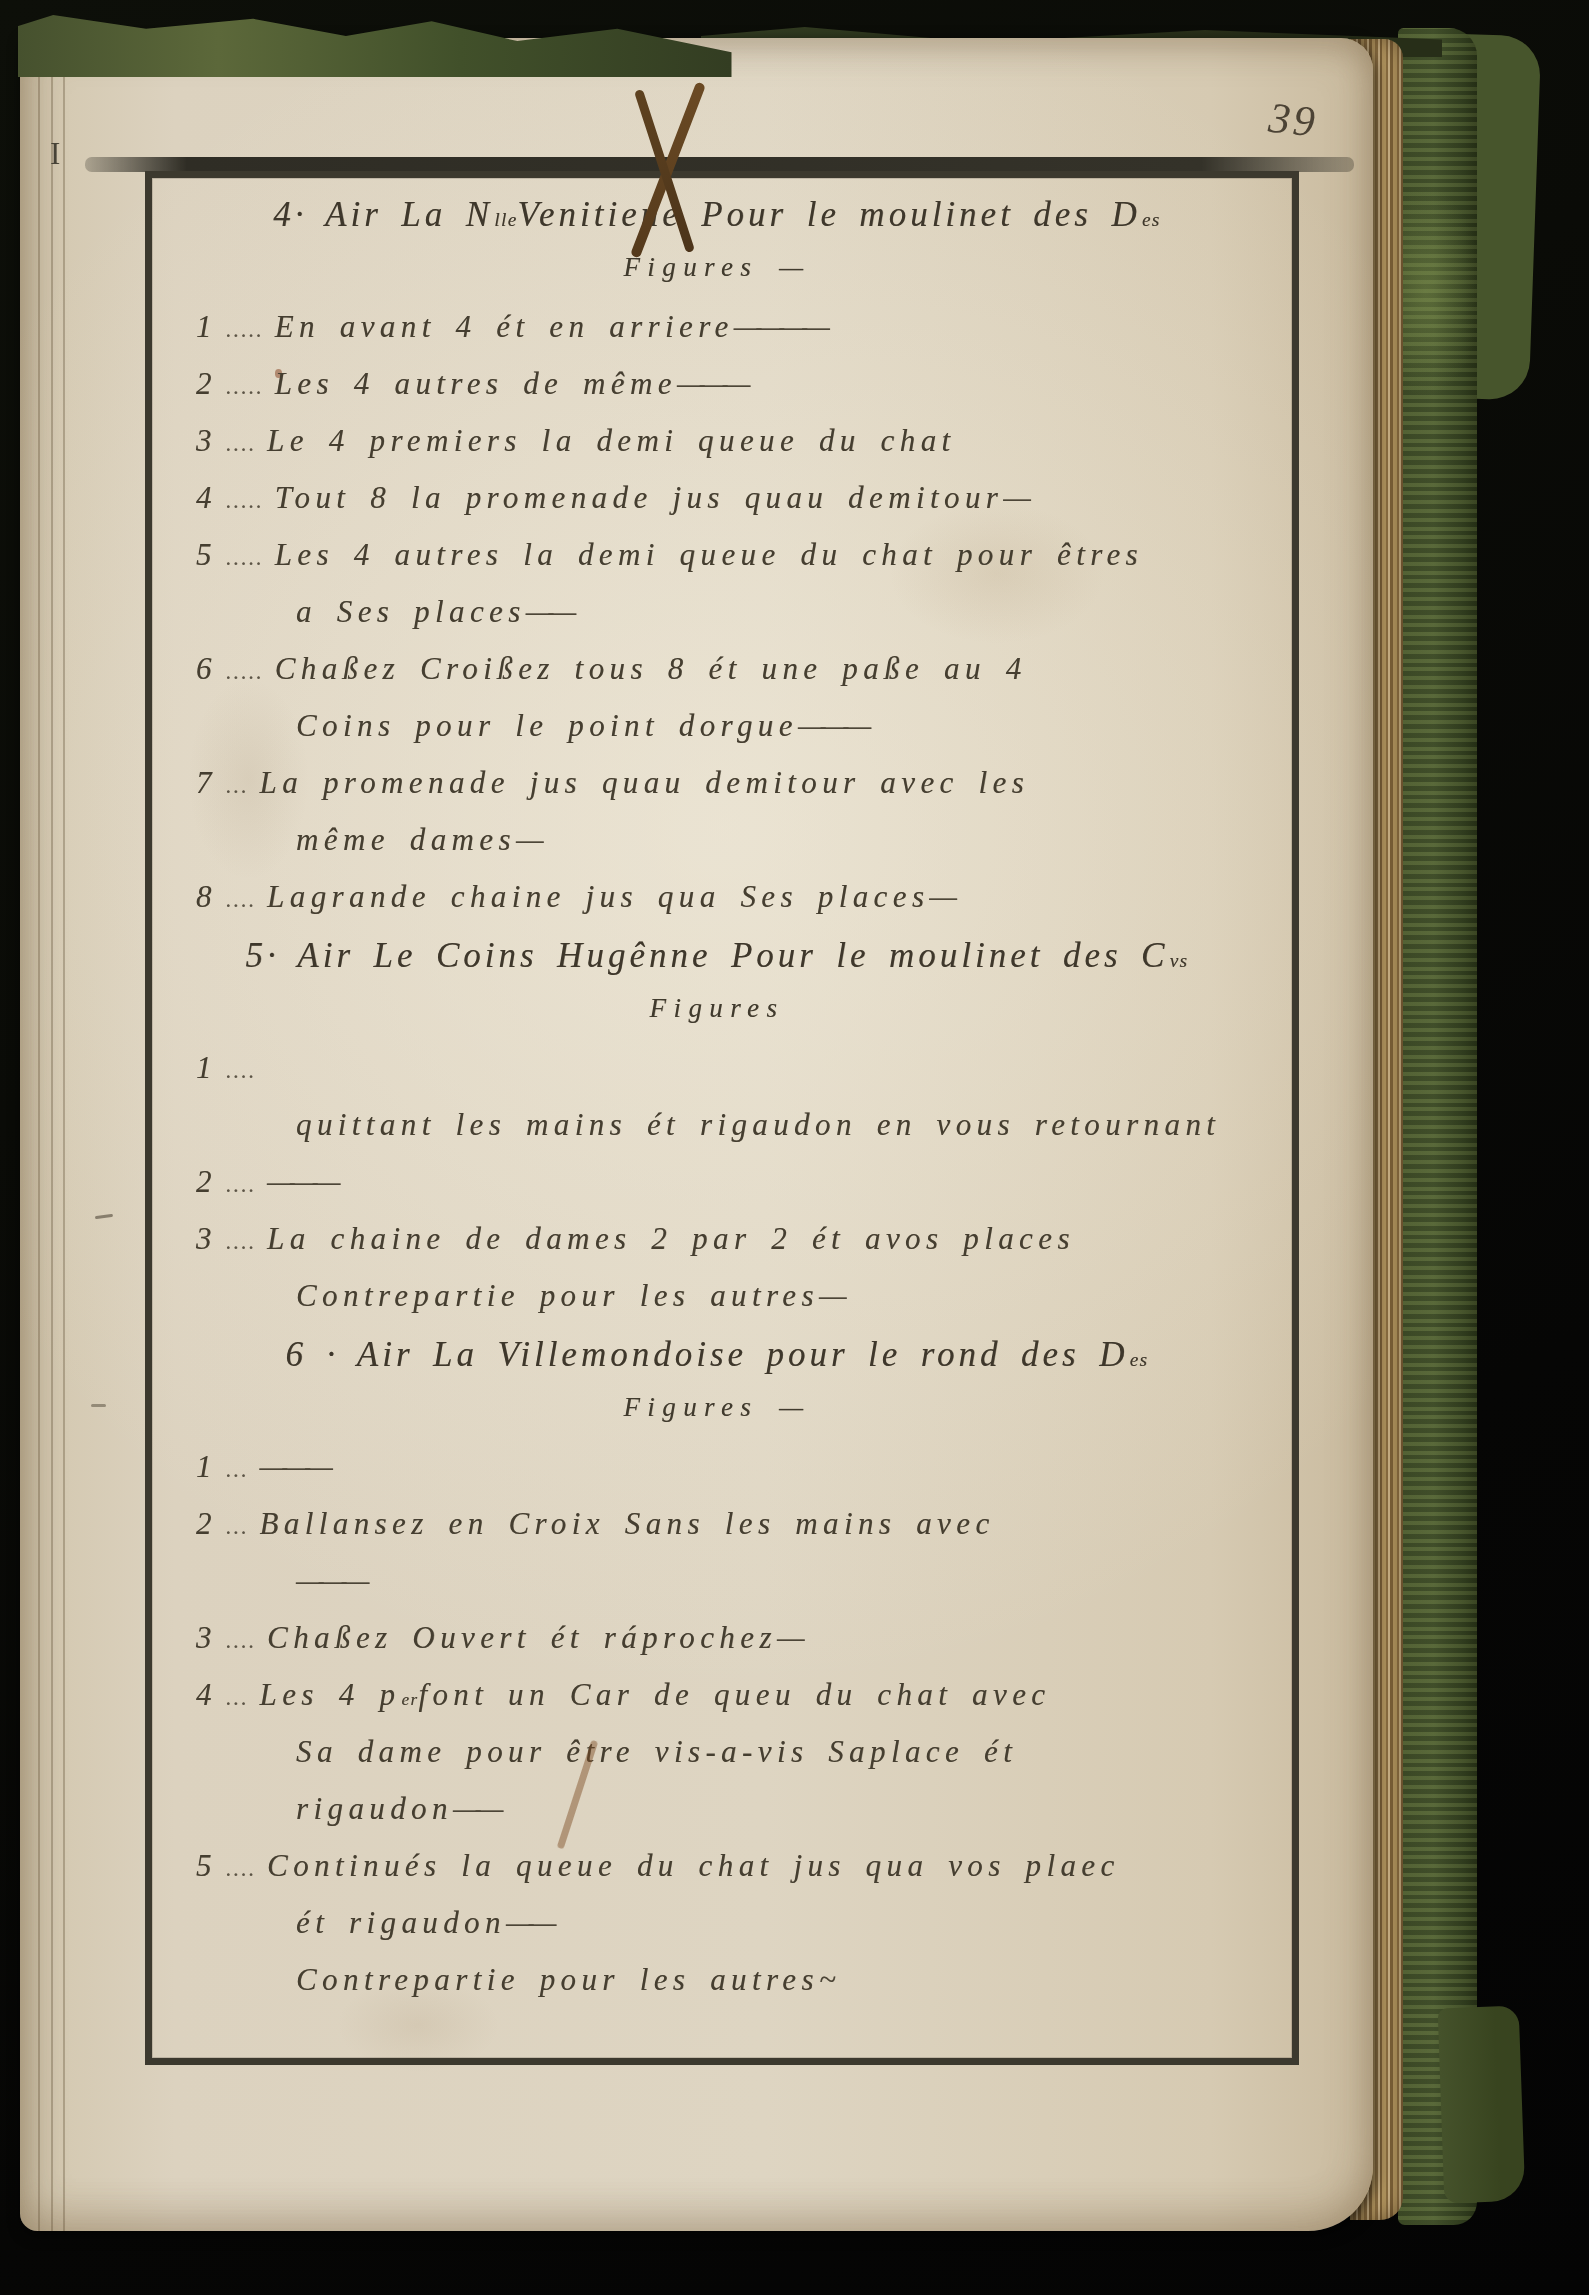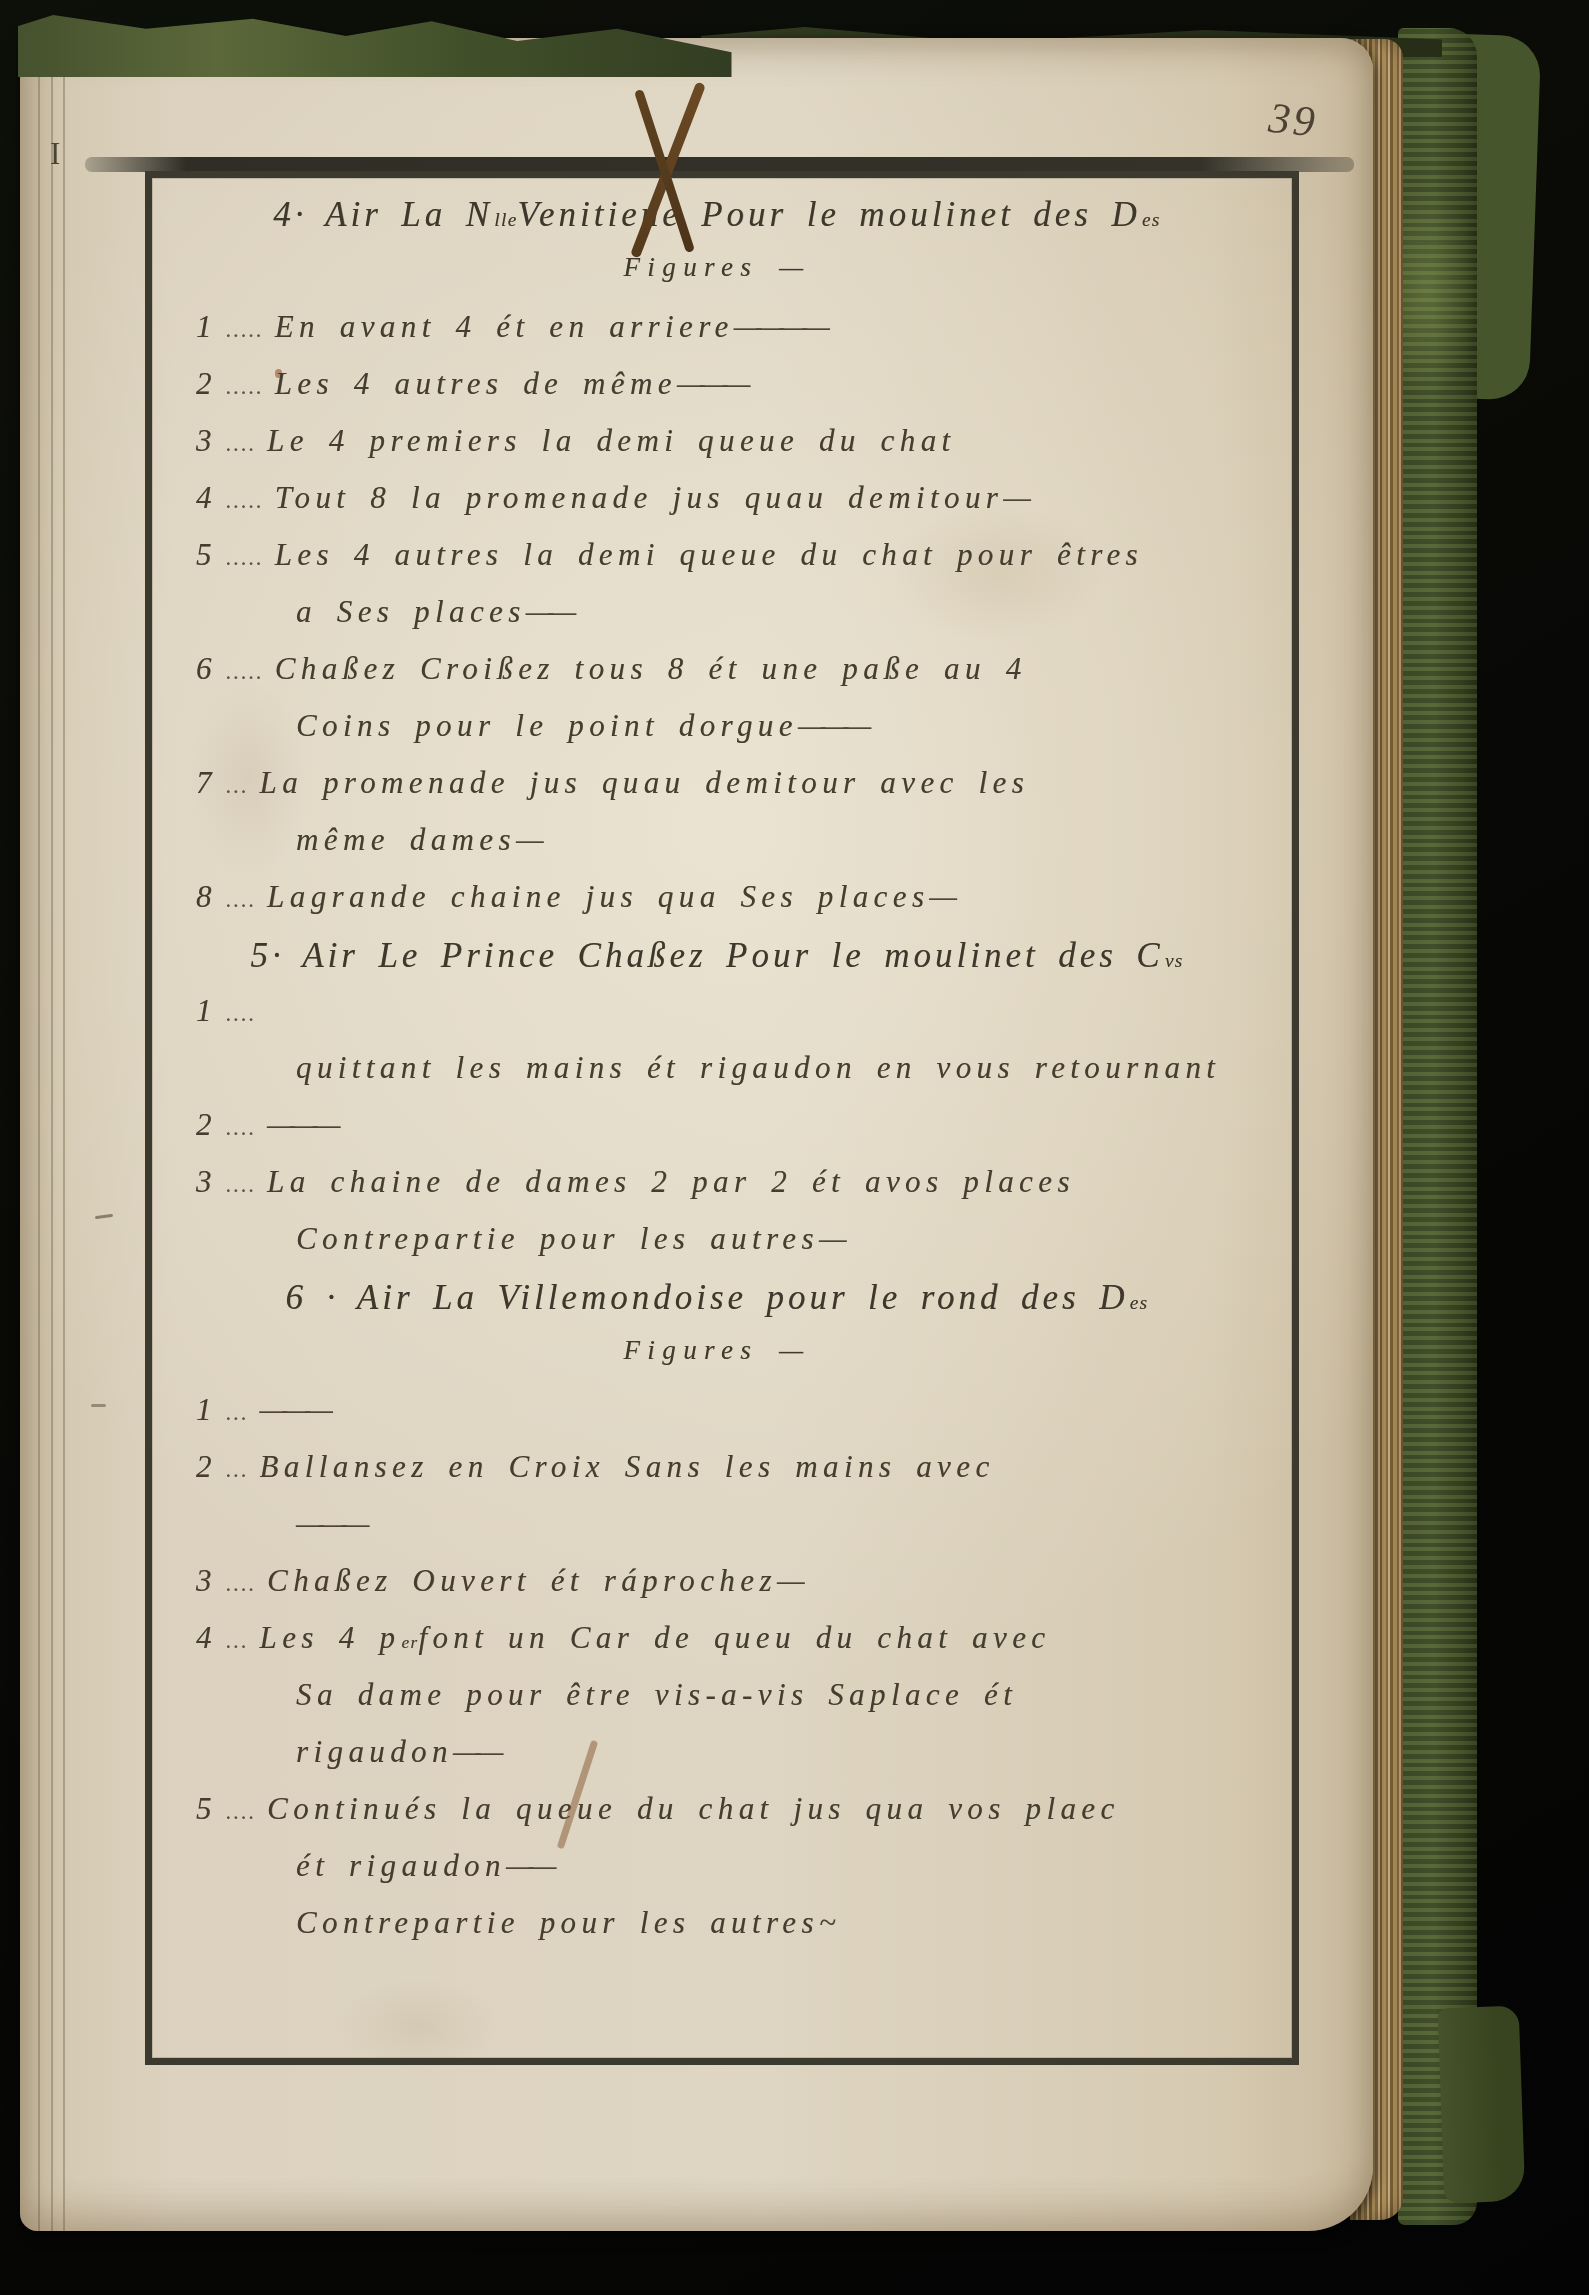--- a/index.html
+++ b/index.html
@@ -174,22 +174,25 @@
           <span class="swash">—</span>
         </div>
         <div class="row item">
           <span class="inum">8</span>
           <span class="dots">....</span>
           <span class="seg">Lagrande chaine jus qua Ses places </span>
           <span class="swash">—</span>
         </div>
         <div class="row header">
           <span class="hnum">5·</span>
-          <span class="seg">Air Le Prince Chaßez Pour le moulinet des C</span>
+          <span class="seg">Air Le Coins Hugênne Pour le moulinet des C</span>
           <span class="sup">vs</span>
+        </div>
+        <div class="row subtitle">
+          <span>Figures</span>
         </div>
         <div class="row item">
           <span class="inum">1</span>
           <span class="dots">....</span>
         </div>
         <div class="row cont">
           <span class="seg">quittant les mains ét rigaudon en vous retournant</span>
         </div>
         <div class="row item">
           <span class="inum">2</span>

